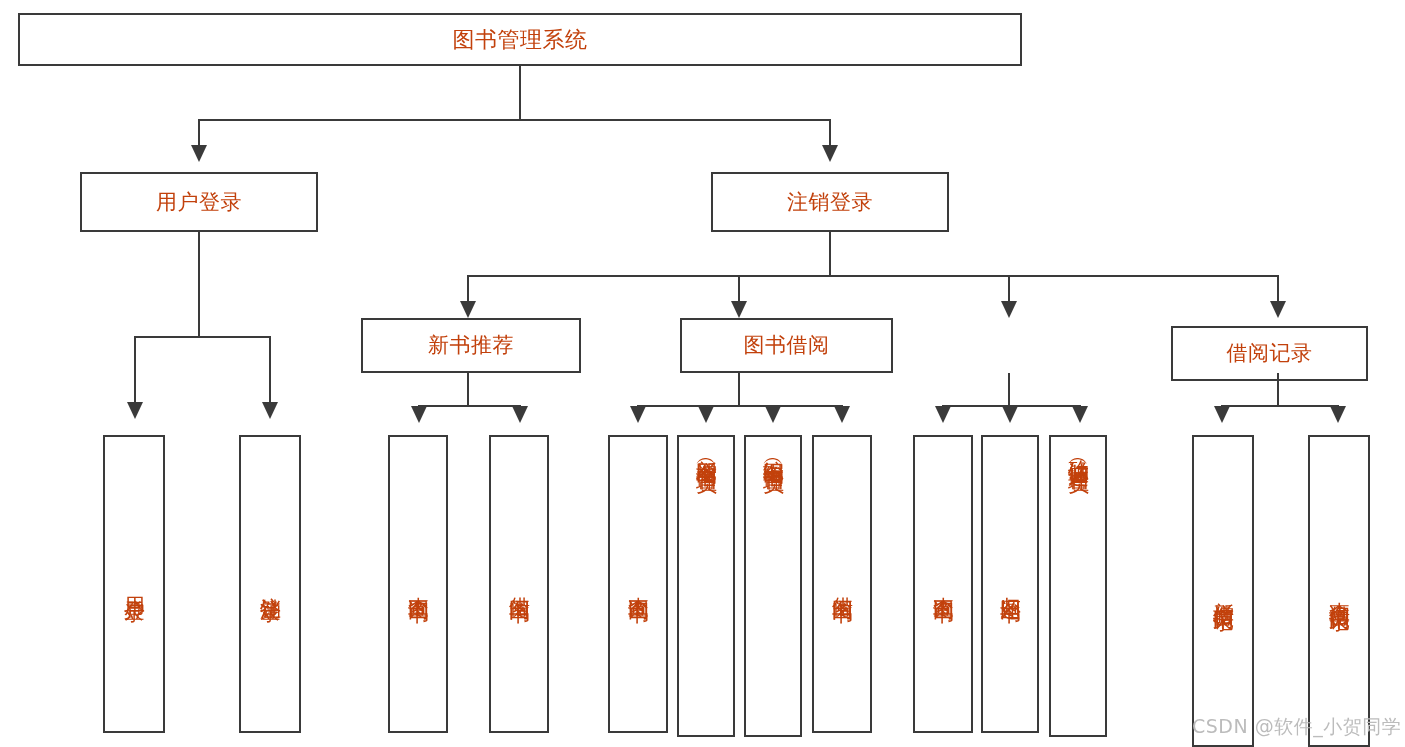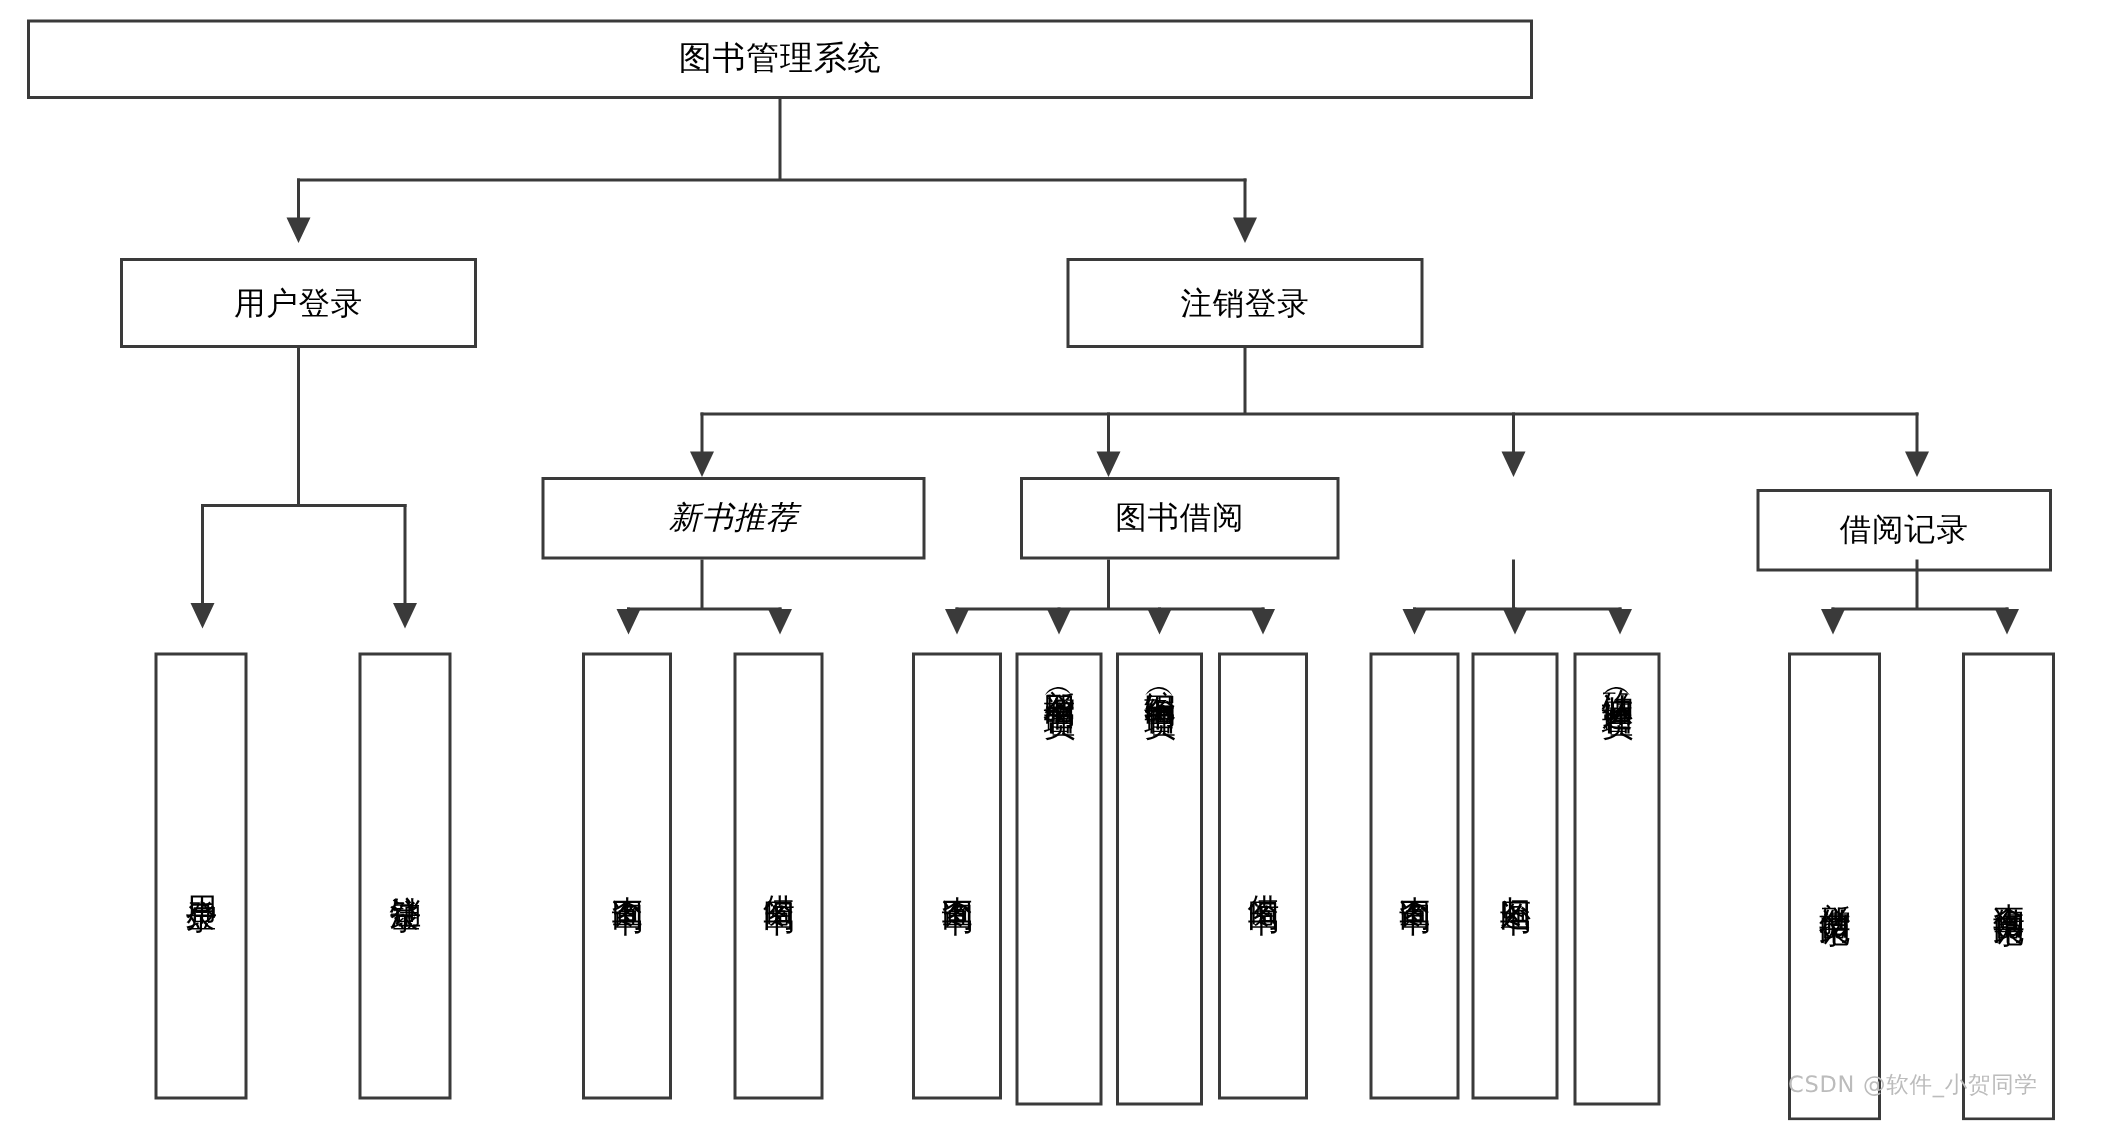--- a/index.html
+++ b/index.html
@@ -22,21 +22,21 @@
   .node {
     position: absolute;
     box-sizing: border-box;
     background: #ffffff;
     border: 2px solid #3a3a3a;
     display: flex;
     align-items: center;
     justify-content: center;
   }
   .node .label {
-    color: #000000;
+    color: #c2410c;
     font-size: 21px;
     line-height: 1.15;
     letter-spacing: 0.5px;
     white-space: nowrap;
   }
 
   
   .node.root .label { font-size: 22px; }
 
   
@@ -76,21 +76,21 @@
     height: 0;
     border-left: 8px solid transparent;
     border-right: 8px solid transparent;
     border-top: 17px solid #3a3a3a;
   }
 
   
   #watermark {
     position: absolute;
     color: #bcbcbc;
-    font-size: 15px;
+    font-size: 19px;
     white-space: nowrap;
     letter-spacing: 0.5px;
     pointer-events: none;
   }
 </style>
 </head>
 <body>
 
 <div id="canvas">
 
@@ -124,21 +124,21 @@
   <div class="hline" style="left:467px; top:275px; width:812px; height:2px;"></div>
   <div class="vline" style="left:467px; top:275px; width:2px; height:28px;"></div>
   <div class="arrow" style="left:460px; top:301px;"></div>
   <div class="vline" style="left:738px; top:275px; width:2px; height:28px;"></div>
   <div class="arrow" style="left:731px; top:301px;"></div>
   <div class="vline" style="left:1008px; top:275px; width:2px; height:28px;"></div>
   <div class="arrow" style="left:1001px; top:301px;"></div>
   <div class="vline" style="left:1277px; top:275px; width:2px; height:28px;"></div>
   <div class="arrow" style="left:1270px; top:301px;"></div>
 
-  <div class="node" style="left:361px; top:318px; width:256px; height:55px;font-style:italic;">
+  <div class="node" style="left:361px; top:318px; width:220px; height:55px;">
     <span class="label">新书推荐</span>
   </div>
   <div class="node" style="left:632px; top:318px; width:213px; height:55px;margin-left:48px;">
     <span class="label">图书借阅</span>
   </div>
   <div class="node" style="left:1171px; top:326px; width:197px; height:55px;">
     <span class="label">借阅记录</span>
   </div>
 
   <div class="vline" style="left:467px; top:373px; width:2px; height:33px;"></div>

